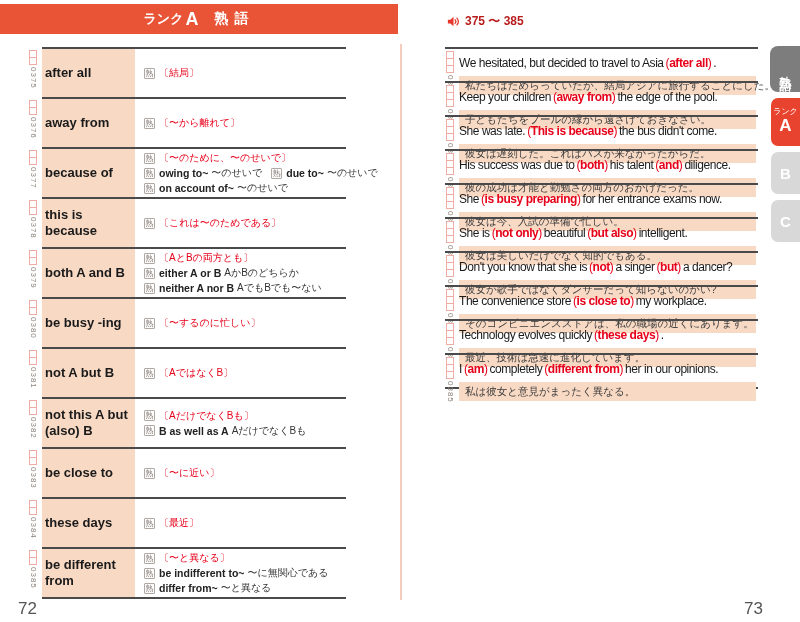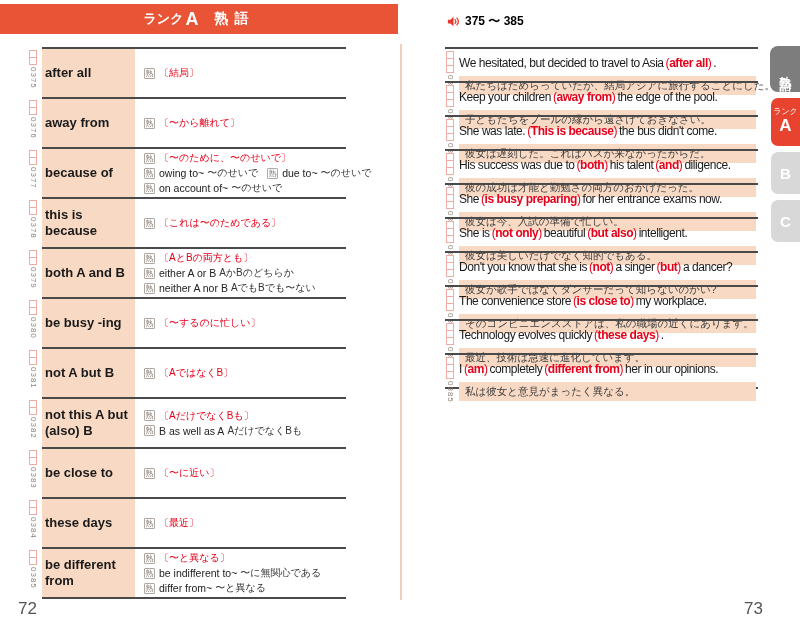--- a/index.html
+++ b/index.html
@@ -10,21 +10,21 @@
   
   .banner{
     position:absolute;left:0;top:4px;width:398px;height:30px;background:#e85435;
     color:#fff;display:flex;align-items:center;justify-content:center;font-weight:bold;
   }
   .banner .rank{font-size:13px}
   .banner .rank-letter{font-size:18px;margin-left:2px}
   .banner .section{font-size:14px;margin-left:16px;letter-spacing:6px}
   .audio{
     position:absolute;left:446px;top:13px;display:flex;align-items:center;gap:4px;
-    font-size:12px;color:#000000;font-weight:bold;
+    font-size:12px;color:#b91c1c;font-weight:bold;
   }
   .gutter{position:absolute;left:400px;top:44px;width:2px;height:556px;background:#f6cdbd}
 
   
   .marker{position:absolute;width:12px}
   .check{width:8px;height:8px;border:1px solid #efaca4;background:#fff;margin-top:-1px;box-sizing:border-box}
   .vnum{
     position:absolute;left:9px;font-size:8px;color:#8b8178;white-space:nowrap;
     transform:rotate(90deg);transform-origin:0 0;letter-spacing:1px;
   }
@@ -38,21 +38,21 @@
     width:93px;flex:none;background:#f8d9c4;display:flex;align-items:center;
     font-weight:bold;font-size:13px;color:#1a1a1a;padding:0 4px 0 3px;box-sizing:border-box;line-height:1.25;
   }
   .defs{flex:1;display:flex;flex-direction:column;justify-content:center;padding-left:9px;gap:1px;min-width:0}
   .def-line{display:flex;align-items:center;white-space:nowrap}
   .badge{
     display:inline-block;flex:none;width:11px;height:11px;border:1px solid #b0a8a2;border-radius:1px;
     color:#8a827c;font-size:8px;line-height:10px;text-align:center;margin-right:4px;background:#fff;box-sizing:border-box;
   }
   .red-def{color:#e60019;font-size:10px}
-  .sub-en{font-weight:normal;font-size:10.5px;color:#222;margin-right:3px}
+  .sub-en{font-weight:bold;font-size:10.5px;color:#222;margin-right:3px}
   .sub-ja{font-size:10px;color:#333;margin-right:9px}
 
   
   .rtable{position:absolute;left:445px;top:47px;width:313px;border-bottom:2px solid #4a4a4a}
   .r-row{position:relative;height:34px;box-sizing:border-box;border-top:2px solid #4a4a4a;padding-left:14px}
   .r-row .marker{left:1px;top:3px}
   .r-row .vnum{top:23px}
   .sentence{
     height:27px;display:flex;align-items:center;font-size:12px;color:#1a1a1a;
     white-space:nowrap;letter-spacing:-0.45px;

